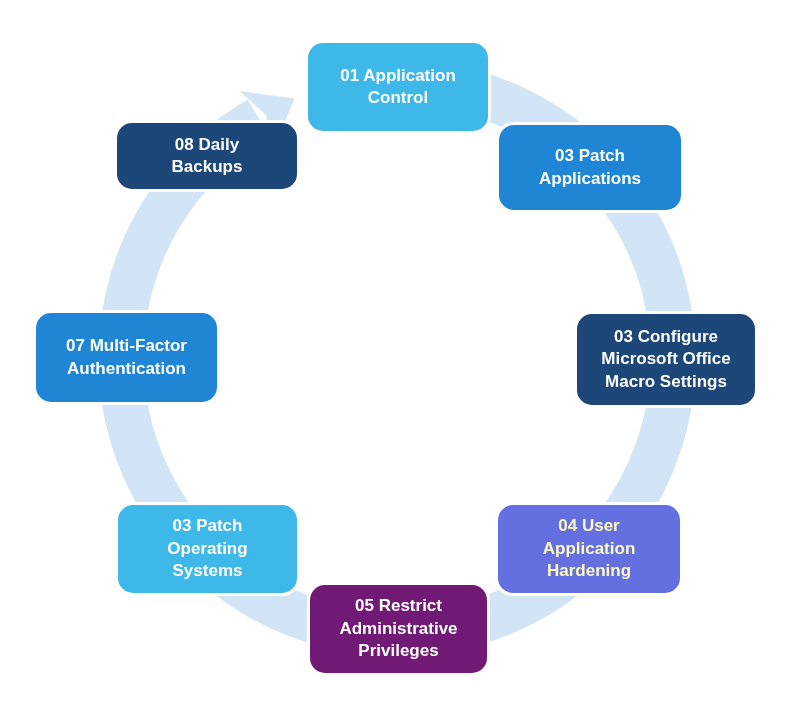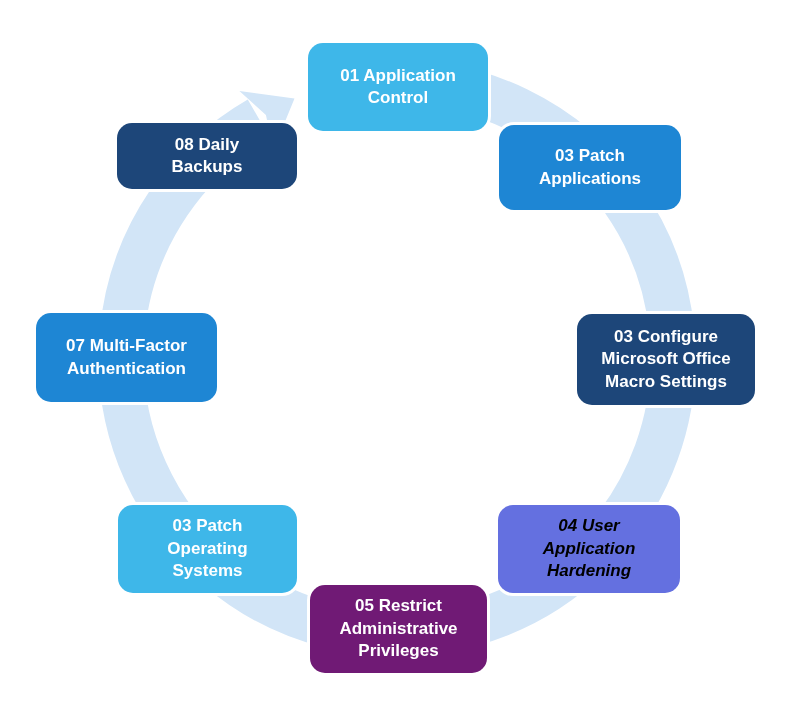--- a/index.html
+++ b/index.html
@@ -64,21 +64,21 @@
   <div class="step-box s1" style="background: rgb(62, 183, 233); color: rgb(255, 255, 255);">01 Application
 Control</div>
 
   <div class="step-box s2" style="background: rgb(30, 134, 212); color: rgb(255, 255, 255);">03 Patch
 Applications</div>
 
   <div class="step-box s3" style="background: rgb(29, 70, 121); color: rgb(255, 255, 255);">03 Configure
 Microsoft Office
 Macro Settings</div>
 
-  <div class="step-box s4" style="background: rgb(100, 112, 224); color: #000000; font-style: italic;">04 User
+  <div class="step-box s4" style="background: rgb(100, 112, 224); color: #fef9c3;">04 User
 Application
 Hardening</div>
 
   <div class="step-box s5" style="background: #701a75; color: rgb(255, 255, 255);">05 Restrict
 Administrative
 Privileges</div>
 
   <div class="step-box s6" style="background: rgb(62, 183, 233); color: rgb(255, 255, 255);">03 Patch
 Operating
 Systems</div>

